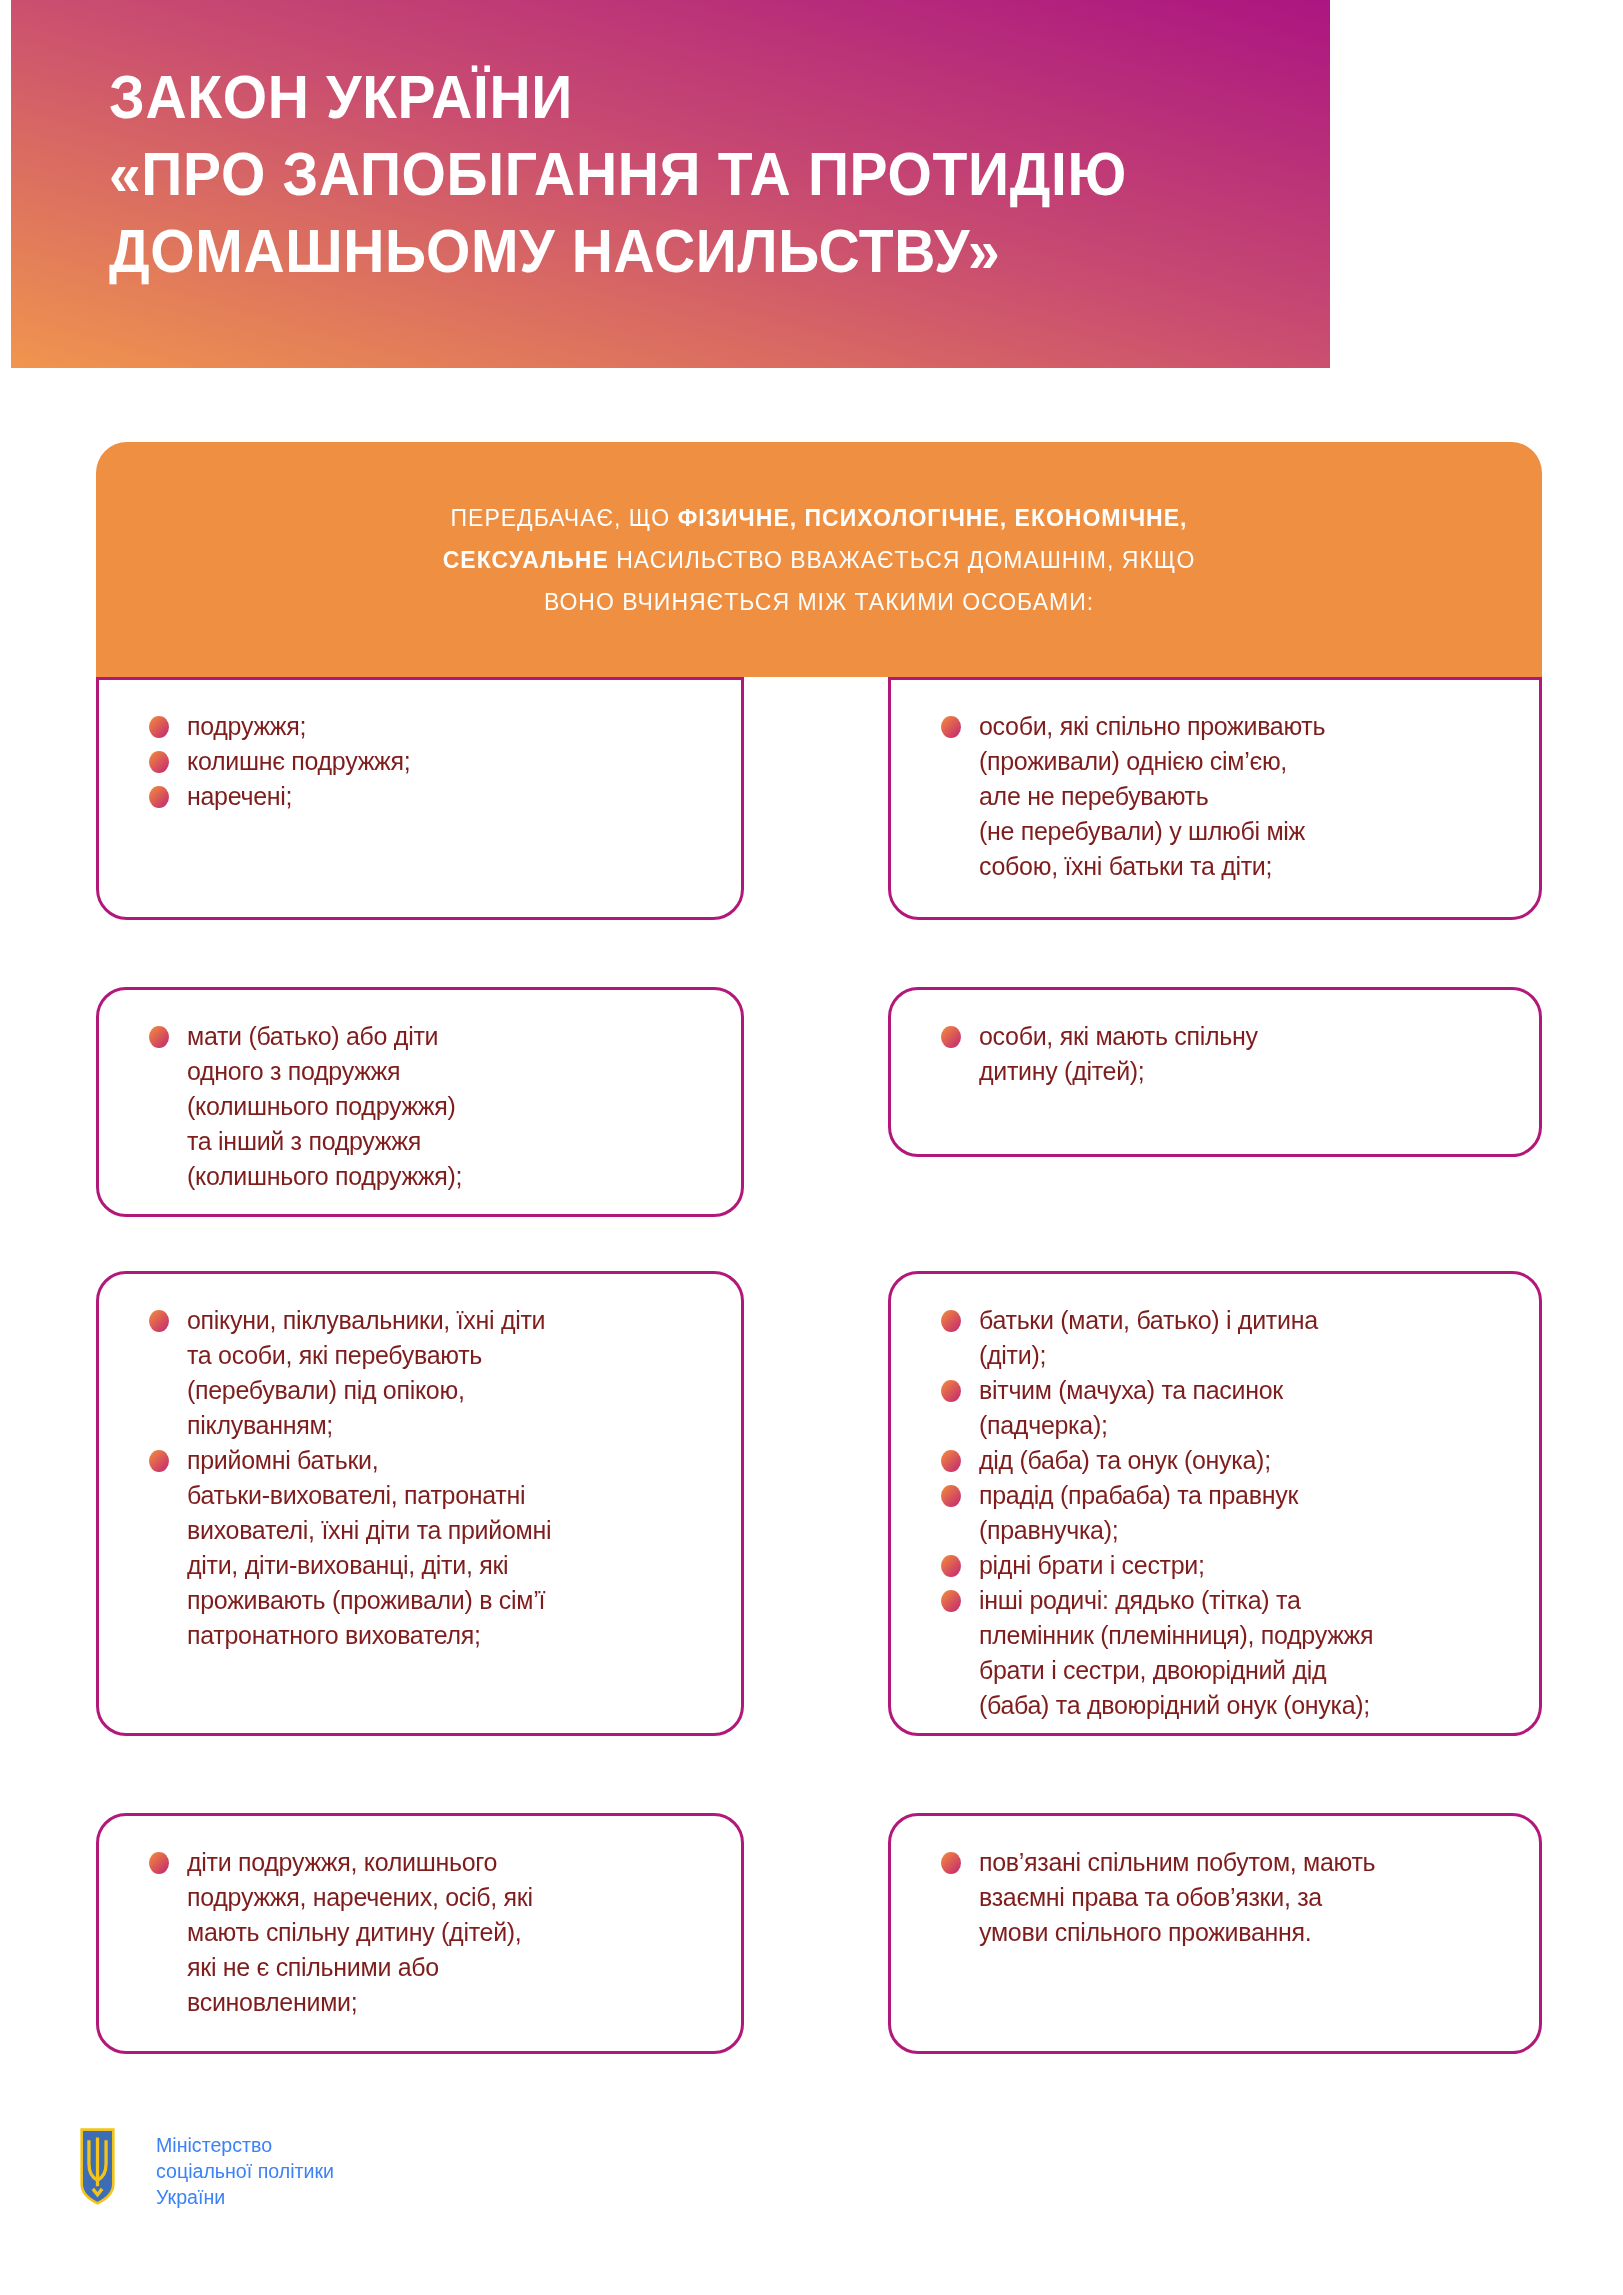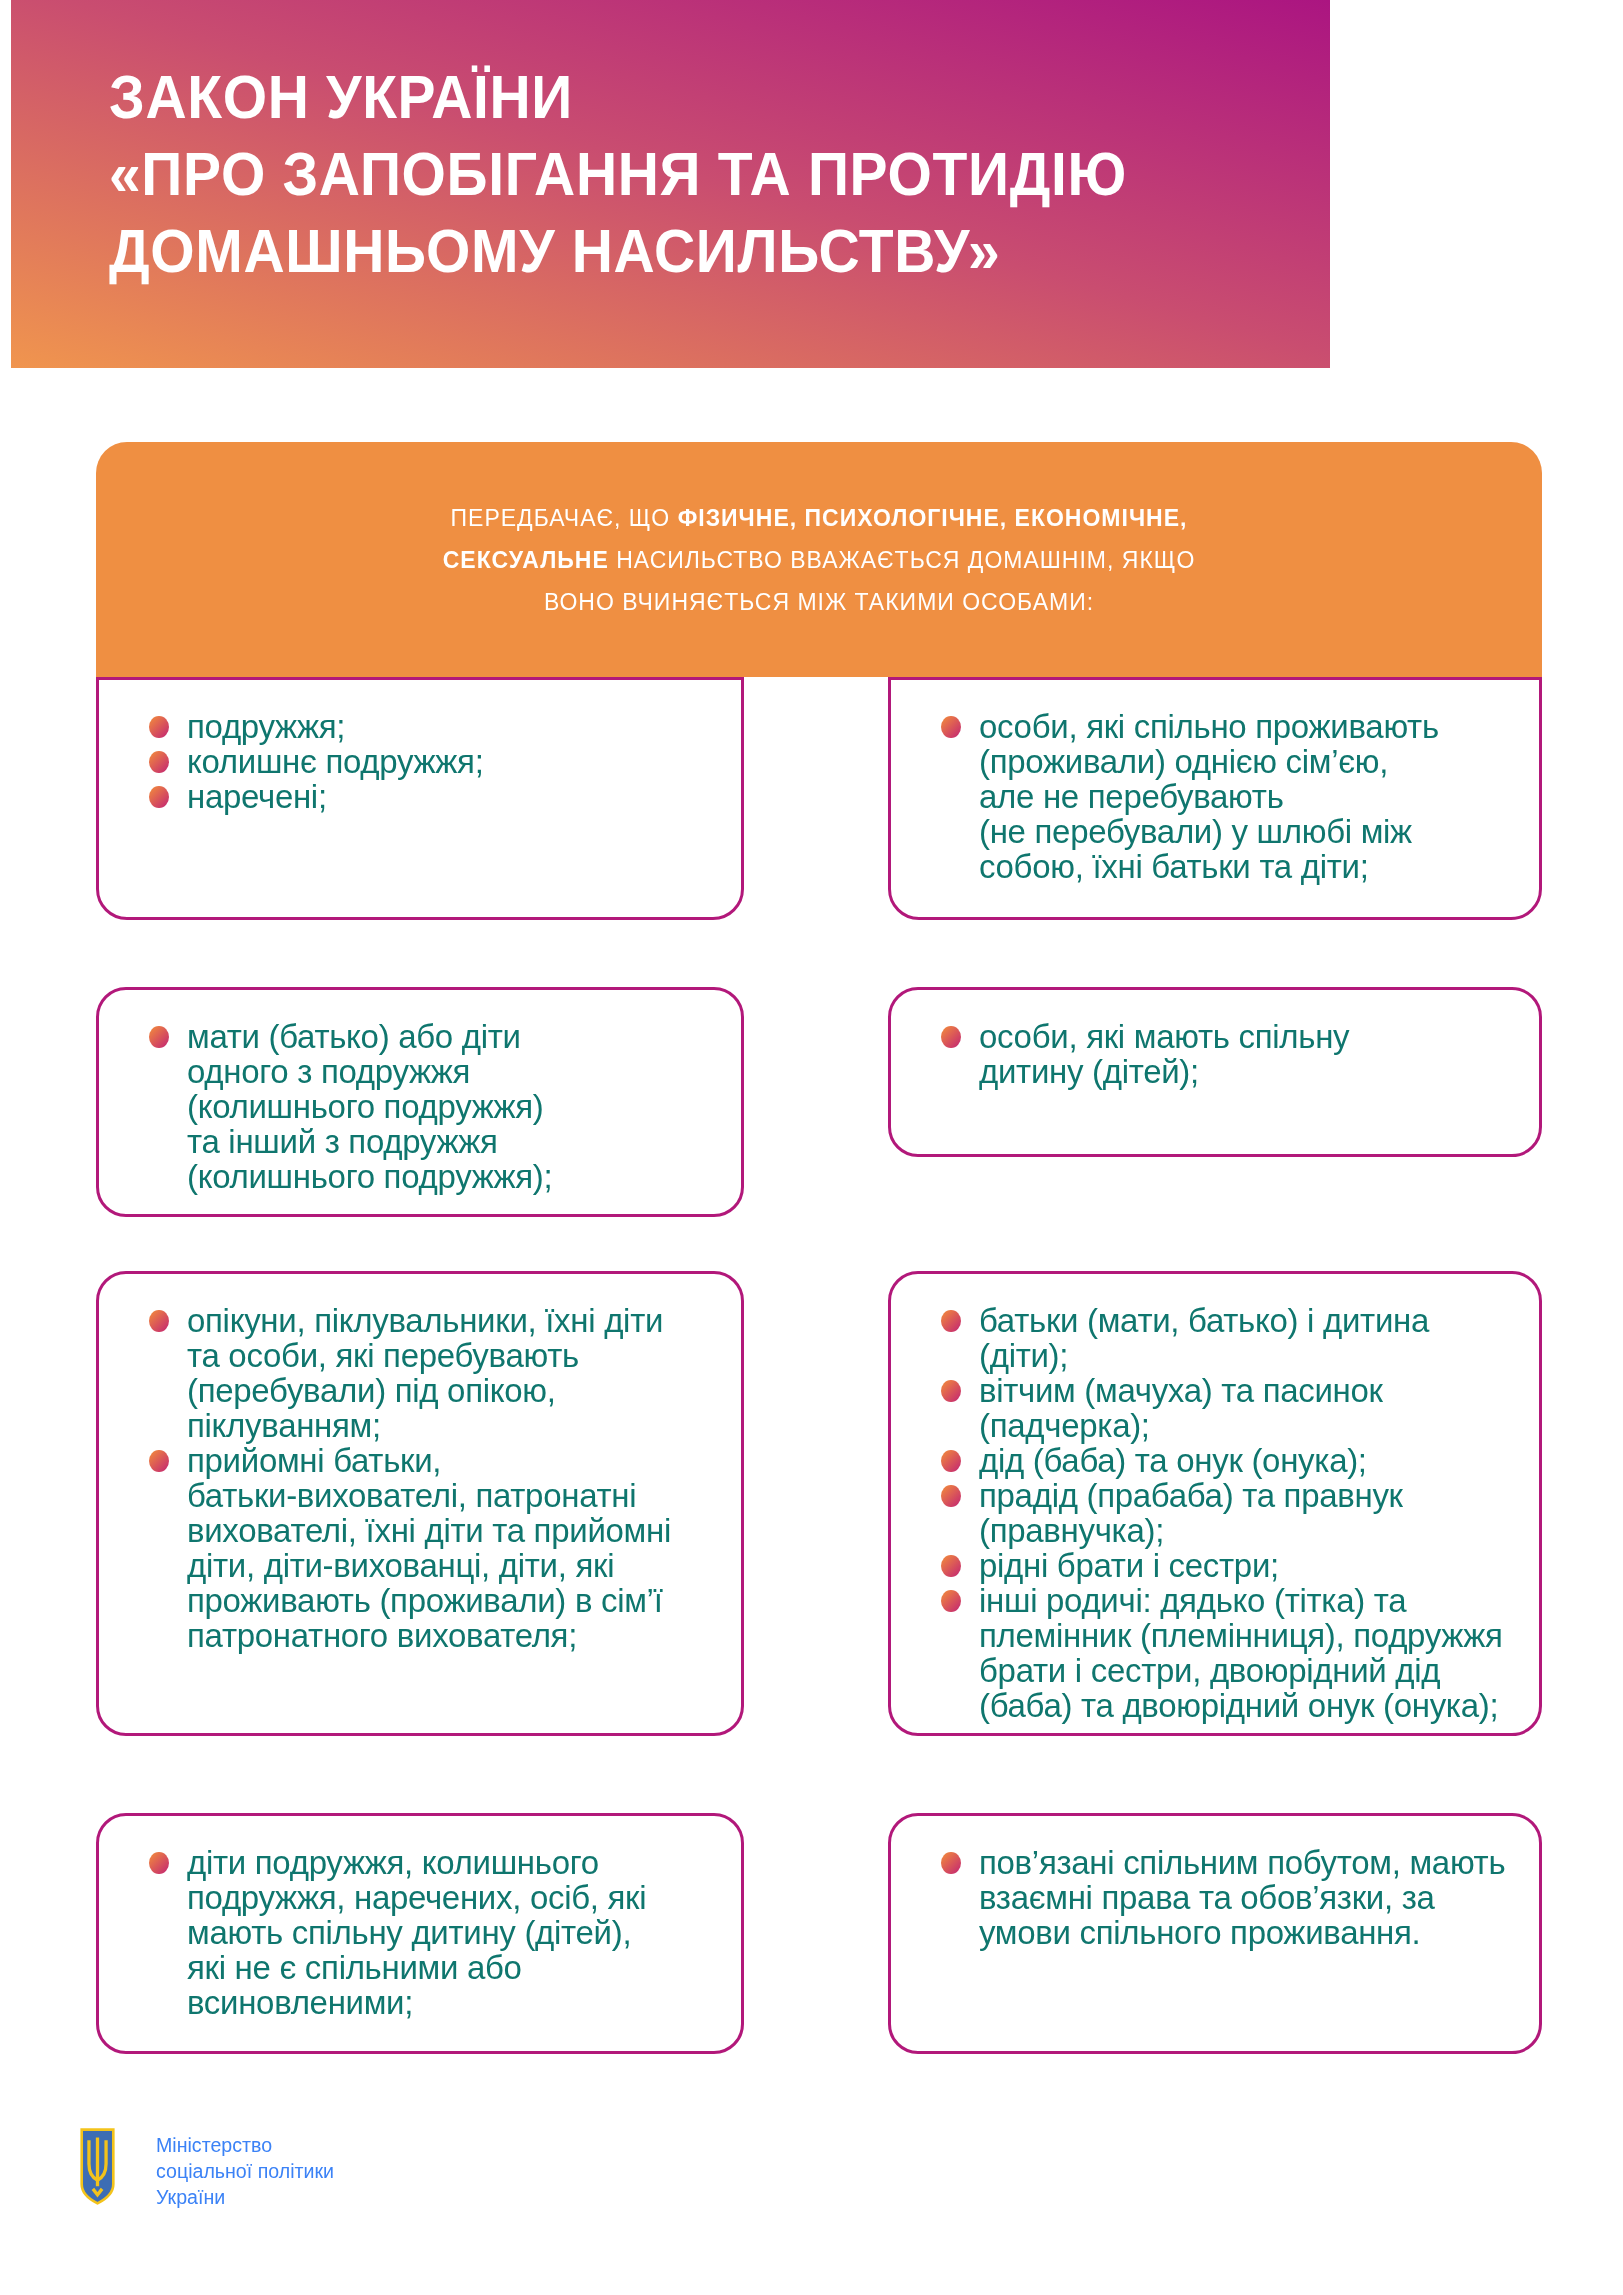--- a/index.html
+++ b/index.html
@@ -60,22 +60,22 @@
   .c6 { left: 96px;  top: 1813px; width: 648px;  height: 241px; }
   .c7 { left: 888px; top: 1813px; width: 654px; height: 241px; }
   .card ul {
     list-style: none;
     margin: 0;
     padding: 29px 19.6px 19.6px 50px;
   }
   .card li {
     position: relative;
     padding-left: 38px;
-    color: #0f766e;
-    font-size: 33px; line-height: 35px;
+    color: #7f1d1d;
+    font-size: 25px; line-height: 35px;
     letter-spacing: -0.3px;
   }
   .card li::before {
     content: "";
     position: absolute; left: 0; top: 6.5px;
     width: 19.6px; height: 22px;
     border-radius: 50%;
     background: linear-gradient(135deg, #EF8440 10%, #C72E6E 90%);
   }
   .card .ln { display: block; }

